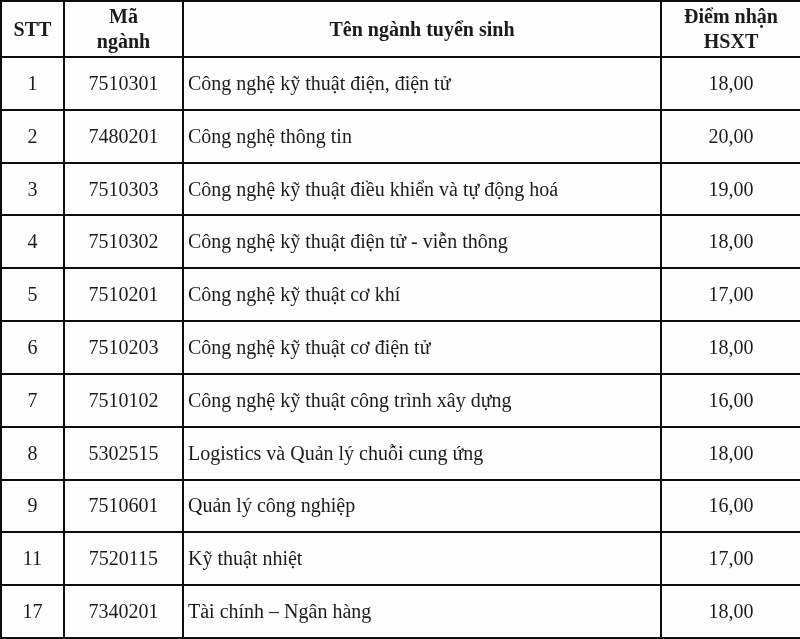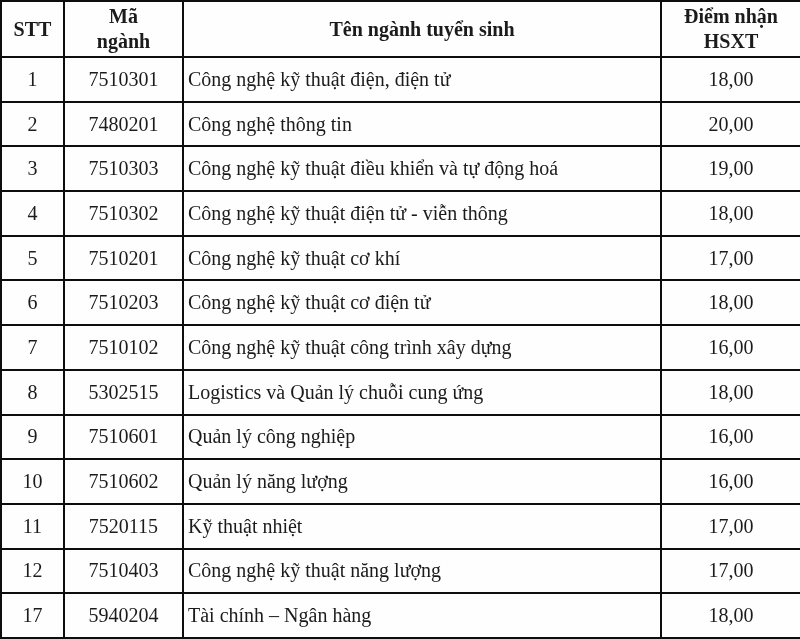--- a/index.html
+++ b/index.html
@@ -124,37 +124,25 @@
         <td class="name">Logistics và Quản lý chuỗi cung ứng</td>
         <td class="score">18,00</td>
       </tr>
       <tr>
         <td class="stt">9</td>
         <td class="code">7510601</td>
         <td class="name">Quản lý công nghiệp</td>
         <td class="score">16,00</td>
       </tr>
       <tr>
-        <td class="stt">10</td>
-        <td class="code">7510602</td>
-        <td class="name">Quản lý năng lượng</td>
-        <td class="score">16,00</td>
-      </tr>
-      <tr>
         <td class="stt">11</td>
         <td class="code">7520115</td>
         <td class="name">Kỹ thuật nhiệt</td>
         <td class="score">17,00</td>
       </tr>
       <tr>
-        <td class="stt">12</td>
-        <td class="code">7510403</td>
-        <td class="name">Công nghệ kỹ thuật năng lượng</td>
-        <td class="score">17,00</td>
-      </tr>
-      <tr>
         <td class="stt">17</td>
-        <td class="code">5940204</td>
+        <td class="code">7340201</td>
         <td class="name">Tài chính – Ngân hàng</td>
         <td class="score">18,00</td>
       </tr>
     </tbody>
 </table>
 
 </body></html>

